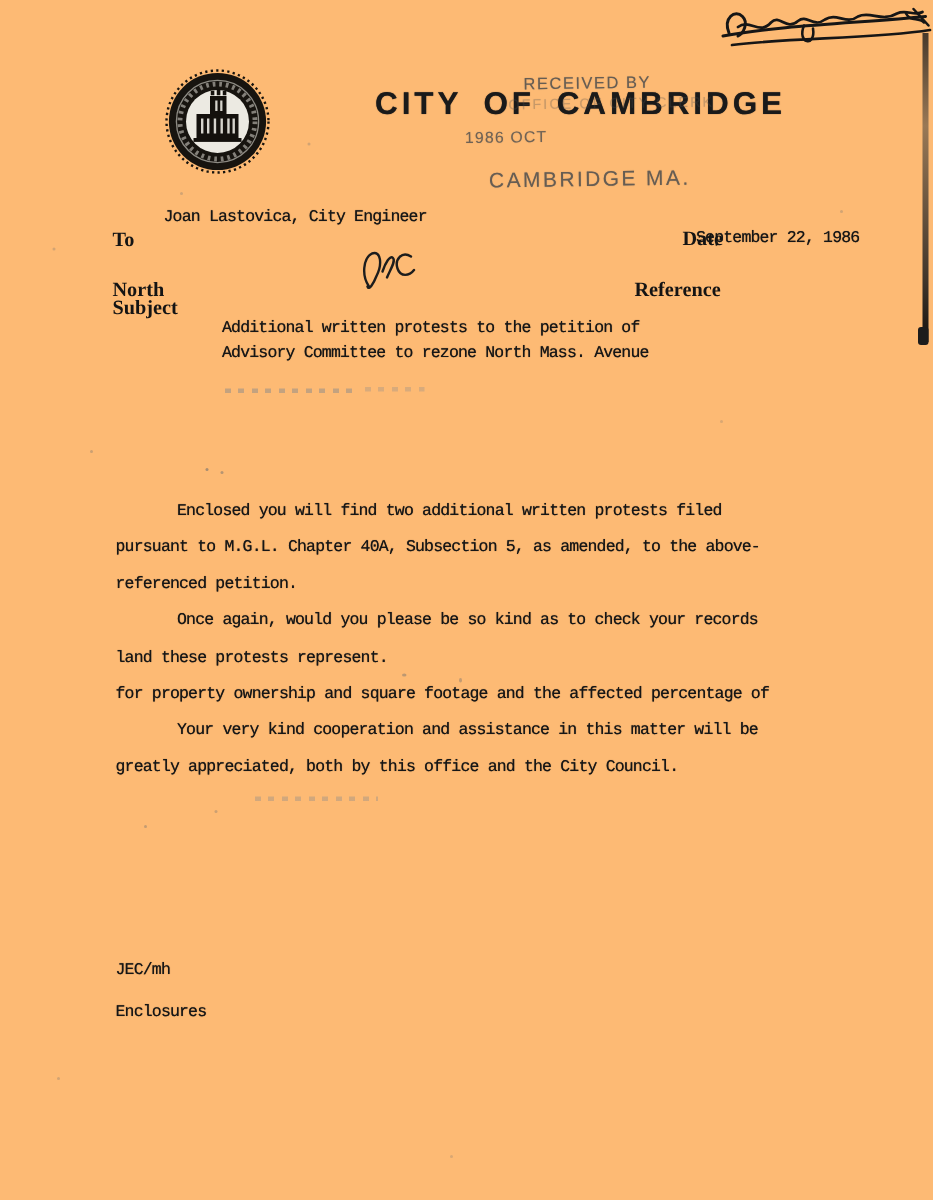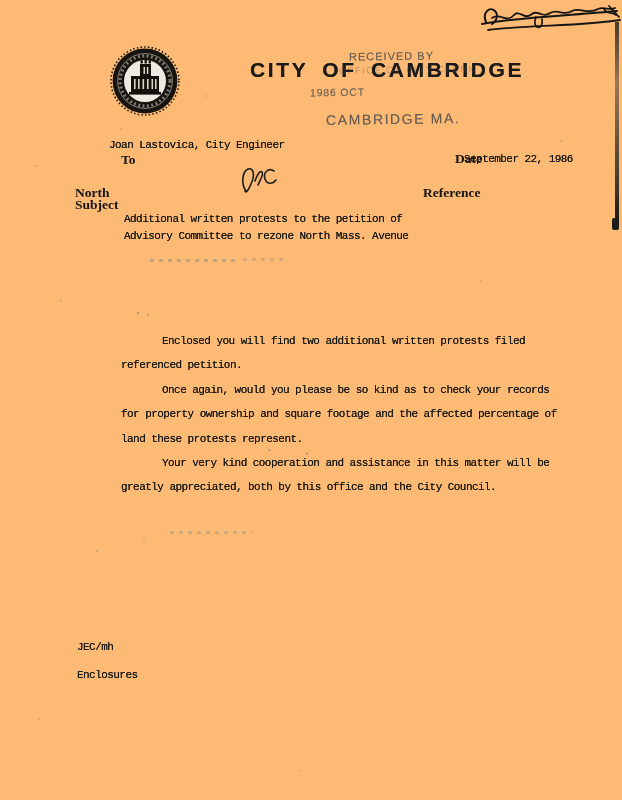--- a/index.html
+++ b/index.html
@@ -34,21 +34,21 @@
     font-family:"Liberation Sans",sans-serif;color:#4d4d4d;
     text-shadow:0 0 0.7px rgba(90,90,90,0.6);
   }
   .stamp-received{font-size:11px;letter-spacing:1px;opacity:0.85;transform:rotate(-0.8deg);}
   .stamp-office{font-size:9.5px;letter-spacing:1.4px;opacity:0.3;transform:rotate(-0.8deg);}
   .stamp-date{font-size:10.5px;letter-spacing:0.8px;opacity:0.8;transform:rotate(-0.8deg);}
   .stamp-city{font-size:14px;letter-spacing:1.6px;opacity:0.85;transform:rotate(-0.8deg);}
   .body-block{line-height:24.4px;}
   .body-block .line{height:24.4px;}
   .body-block .indent{padding-left:41px;}
-  .subject-block{line-height:17px;}
+  .subject-block{line-height:17px;margin-left:24px;}
   .speck{position:absolute;background:#6f6f6f;border-radius:50%;}
   .smudge{
     position:absolute;height:3px;
     background:repeating-linear-gradient(90deg,#8a8a8a 0 4px,transparent 4px 9px);
   }
   .edge-streak{
     position:absolute;left:615px;top:22px;width:4px;height:206px;
     background:linear-gradient(180deg,rgba(25,25,25,.8),rgba(55,55,55,.5) 30%,rgba(30,30,30,.85) 80%,rgba(10,10,10,.95));
   }
   .edge-blob{position:absolute;left:612px;top:218px;width:7px;height:12px;background:#1c1c1c;border-radius:2px;}
@@ -102,21 +102,21 @@
   <div class="abs org-title" style="left:250px;top:58px;">CITY OF CAMBRIDGE</div>
 
   <div>
     <div class="abs stamp stamp-received" style="left:349px;top:50px;">RECEIVED BY</div>
     <div class="abs stamp stamp-office" style="left:339px;top:64px;">OFFICE OF CITY CLERK</div>
     <div class="abs stamp stamp-date" style="left:310px;top:86px;">1986 OCT</div>
     <div class="abs stamp stamp-city" style="left:326px;top:111px;">CAMBRIDGE MA.</div>
   </div>
 
   <div class="abs typed" style="left:109px;top:139px;">Joan Lastovica, City Engineer</div>
-  <div class="abs label" style="left:75px;top:152px;margin-left:46px;">To</div>
+  <div class="abs label" style="left:75px;top:152px;">To</div>
   <div class="abs label" style="left:423px;top:151px;margin-left:32px;">Date</div>
   <div class="abs typed" style="left:464px;top:153px;">September 22, 1986</div>
 
   <div class="abs label" style="left:75px;top:185px;">North</div>
   <svg class="abs" style="left:236px;top:164px;" width="42" height="32" viewBox="0 0 42 32">
     <g fill="none" stroke="#1d1d1d" stroke-width="1.6" stroke-linecap="round">
       <path d="M10,27 C5,20 6,8 12,5 C18,3 19,12 15,20 C13,25 10,30 9,27"></path>
       <path d="M19,17 C21,11 24,6 26,8 C28,10 24,16 22,21"></path>
       <path d="M38,7 C32,3 27,9 29,15 C31,21 37,20 40,16"></path>
     </g>
@@ -140,26 +140,27 @@
   <div class="speck" style="left:96px;top:550px;width:2px;height:2px;opacity:.4;"></div>
   <div class="speck" style="left:143px;top:540px;width:2px;height:2px;opacity:.35;"></div>
   <div class="speck" style="left:205px;top:95px;width:2px;height:2px;opacity:.3;"></div>
   <div class="speck" style="left:120px;top:128px;width:2px;height:2px;opacity:.3;"></div>
   <div class="speck" style="left:35px;top:165px;width:2px;height:2px;opacity:.3;"></div>
   <div class="speck" style="left:480px;top:280px;width:2px;height:2px;opacity:.25;"></div>
   <div class="speck" style="left:38px;top:718px;width:2px;height:2px;opacity:.3;"></div>
   <div class="speck" style="left:300px;top:770px;width:2px;height:2px;opacity:.25;"></div>
   <div class="speck" style="left:560px;top:140px;width:2px;height:2px;opacity:.3;"></div>
 
-  <div class="abs typed body-block" style="left:77px;top:329px;width:470px;margin-left:44px;">
+  <div class="abs typed body-block" style="left:77px;top:329px;width:470px;">
     <div class="line indent">Enclosed you will find two additional written protests filed</div>
+    <div class="line">pursuant to M.G.L. Chapter 40A, Subsection 5, as amended, to the above-</div>
     <div class="line">referenced petition.</div>
     <div class="line indent">Once again, would you please be so kind as to check your records</div>
+    <div class="line">land these protests represent.</div>
     <div class="line">for property ownership and square footage and the affected percentage of</div>
-    <div class="line">land these protests represent.</div>
     <div class="line indent">Your very kind cooperation and assistance in this matter will be</div>
     <div class="line">greatly appreciated, both by this office and the City Council.</div>
   </div>
 
   <div class="abs typed" style="left:77px;top:641px;">JEC/mh</div>
   <div class="abs typed" style="left:77px;top:669px;">Enclosures</div>
 
 </div>
 
 </body></html>

